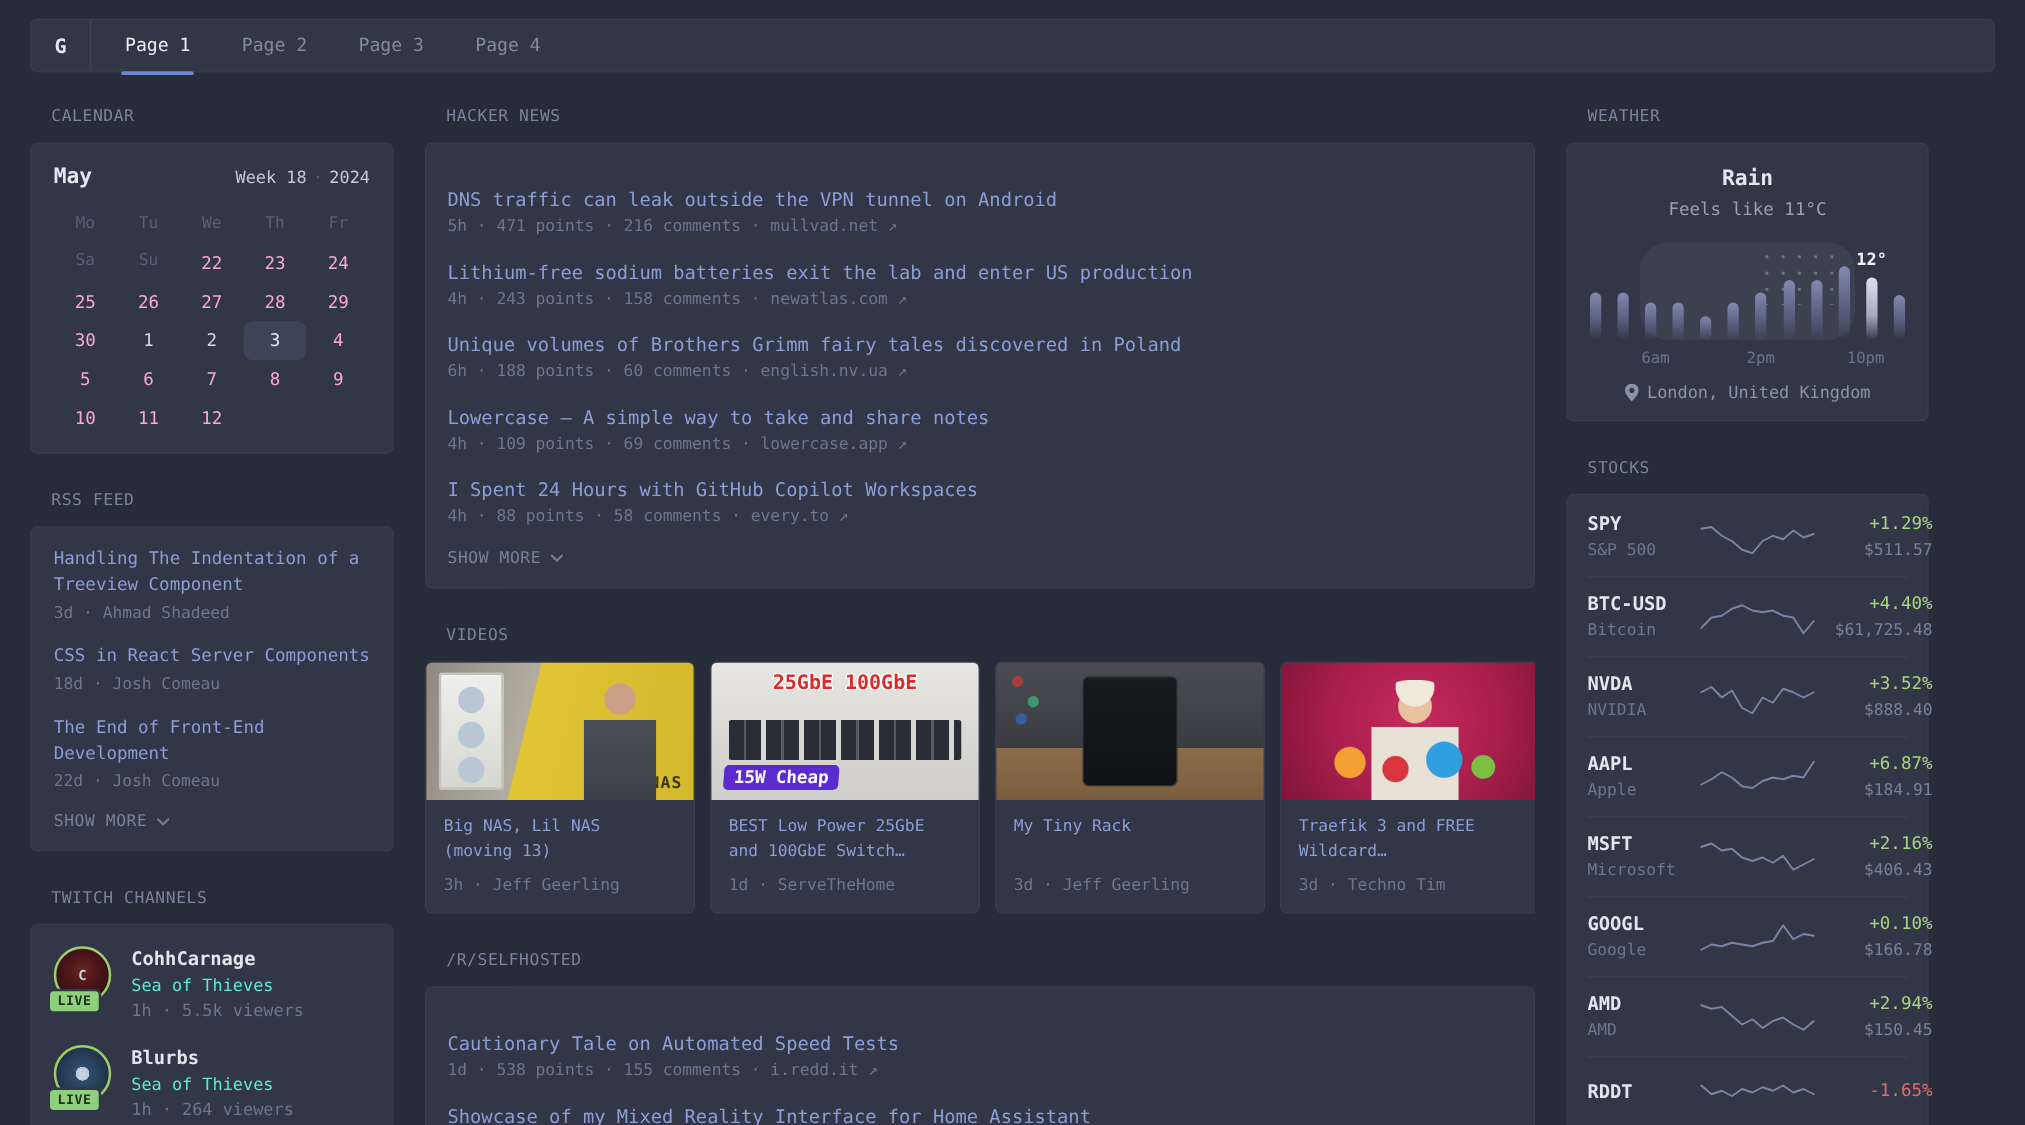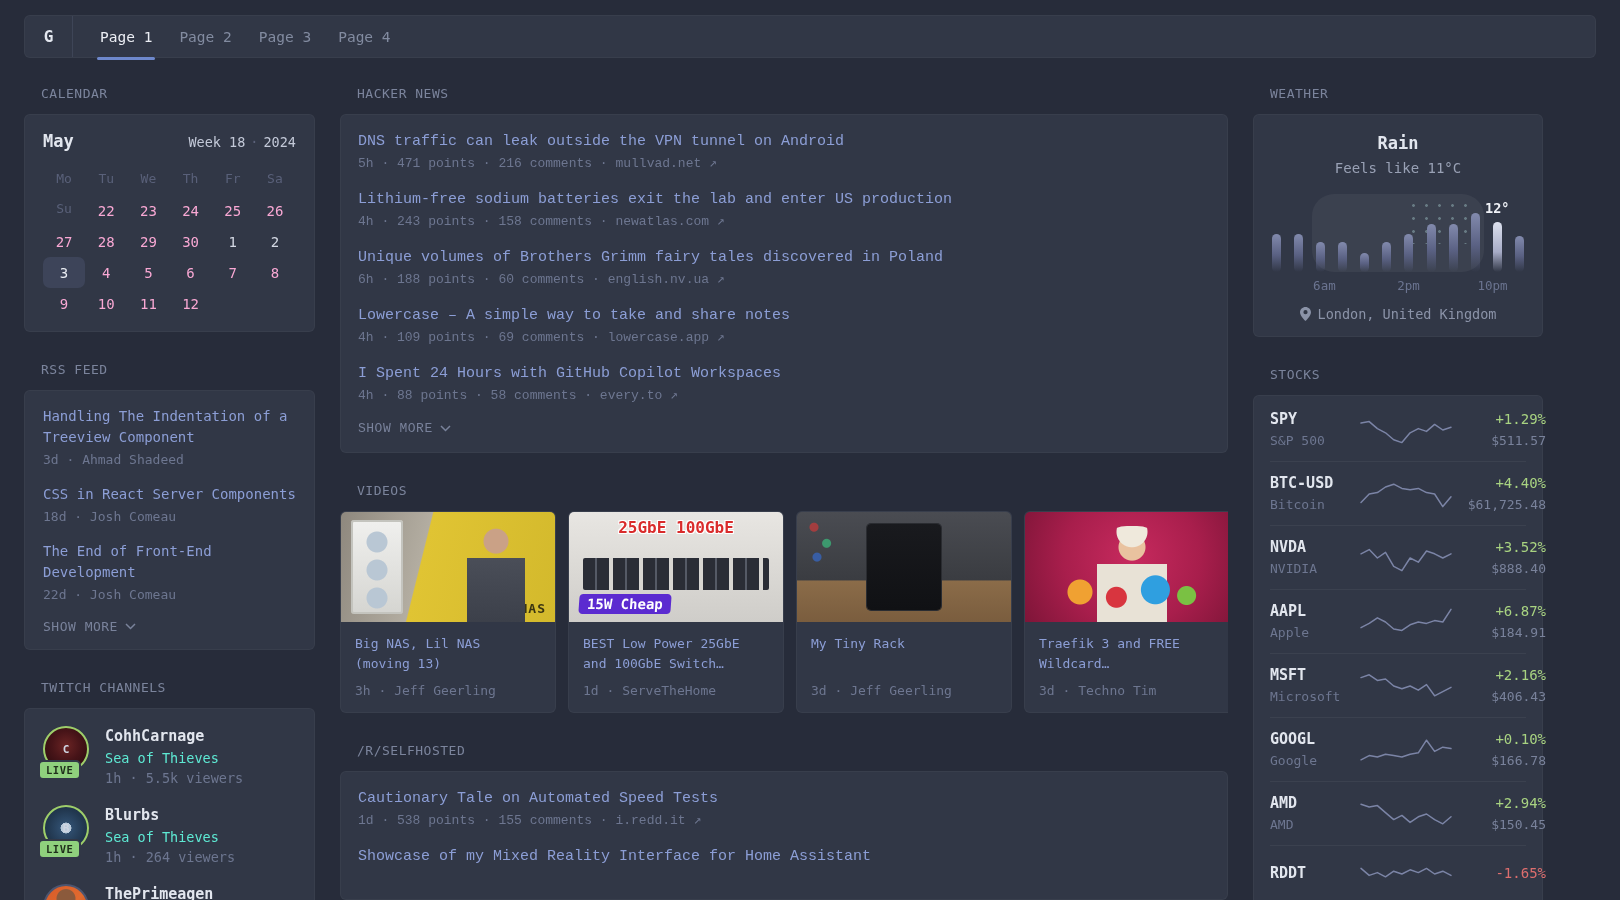--- a/index.html
+++ b/index.html
@@ -7,41 +7,41 @@
     width:1620px;height:900px;overflow:hidden;
     background:#272c3a;
     font-family:"DejaVu Sans Mono","Liberation Mono","DejaVu Sans",monospace;
     color:#d8dce7;
   }
   .page{padding:15px 24px 0;}
 
   
   .nav{height:41px;background:#313746;border:1px solid rgba(255,255,255,0.035);border-radius:6px;display:flex;align-items:stretch;}
   .nav-logo{width:47px;display:flex;align-items:center;justify-content:center;color:#e4e8f0;font-weight:bold;font-size:16px;border-right:1px solid #3e4557;cursor:pointer;}
-  .nav-tabs{display:flex;padding-left:27px;gap:27px;}
+  .nav-tabs{display:flex;padding-left:27px;gap:41px;}
   .tab{display:flex;align-items:center;color:#828ba0;font-size:14.5px;position:relative;cursor:pointer;}
   .tab.active{color:#eceef4;}
   .tab.active::after{content:"";position:absolute;left:-3px;right:-3px;bottom:-3px;height:3px;border-radius:2px;background:#6e88cc;}
 
   
   .columns{display:flex;gap:25px;margin-top:28px;align-items:flex-start;}
   .col-left{width:291px;flex:none;}
   .col-mid{width:888px;flex:none;}
   .col-right{width:290px;flex:none;}
   .section{margin-bottom:30px;}
   .section-title{color:#7b849c;font-size:13px;letter-spacing:0.5px;margin:0 17px 13px;}
   .card{background:#313746;border:1px solid rgba(255,255,255,0.035);border-radius:6px;box-sizing:border-box;}
 
   
   .cal{padding:16px 18px 12px;}
   .cal-head{display:flex;justify-content:space-between;align-items:baseline;}
   .cal-month{font-size:17px;font-weight:bold;color:#e2e6ee;}
   .cal-week{font-size:13.5px;color:#c3c9d8;}
   .cal-week .dot{color:#5b627a;margin:0 5px;}
-  .cal-grid{display:grid;grid-template-columns:repeat(6,1fr);margin-top:14px;}
+  .cal-grid{display:grid;grid-template-columns:repeat(5,1fr);margin-top:14px;}
   .cal-wd{color:#596079;font-size:13px;text-align:center;padding:6px 0 9px;}
   .cal-cell{height:31px;display:flex;align-items:center;justify-content:center;font-size:14px;color:#f9a8d4;}
   .cal-cell.normal{color:#d4d9e4;}
   .cal-cell.selected{color:#e9ecf2;background:#3d4459;border-radius:7px;}
 
   
   .pad{padding:15px 18px;}
   .feed-item{margin-bottom:15px;}
   .feed-title{color:#8c9ed6;font-size:14px;line-height:21px;white-space:pre-line;cursor:pointer;}
   .feed-meta{color:#6d7690;font-size:13px;line-height:19px;margin-top:2px;}
@@ -56,21 +56,21 @@
   .tw-avatar.offline{border-color:#4d5570;}
   .av-0{background:radial-gradient(circle at 50% 42%,#6b2424 0%,#471418 45%,#23090c 100%);}
   .av-1{background:radial-gradient(circle at 50% 50%,#b9cbdb 0%,#b9cbdb 18%,#2f4d6d 19%,#223850 60%,#18283c 100%);}
   .av-2{background:radial-gradient(circle at 50% 30%,#8b5a3c 9px,transparent 10px),linear-gradient(135deg,#d95b28 0%,#e06a2f 55%,#b34420 100%);}
   .tw-badge{position:absolute;left:-5px;bottom:-8px;background:#8fd07d;color:#20301c;font-size:10.5px;font-weight:bold;padding:2px 6px;border-radius:5px;border:2px solid #313746;letter-spacing:0.5px;}
   .tw-name{color:#e2e6ee;font-size:15px;font-weight:bold;line-height:21px;}
   .tw-game{color:#5eead4;font-size:13.5px;line-height:20px;margin-top:1px;}
   .tw-meta{color:#6d7690;font-size:13.5px;line-height:20px;}
 
   
-  .hn{padding:16px 17px 16px;font-family:Liberation Mono, monospace;}
+  .hn{padding:34px 17px 16px;}
   .hn-item{margin-bottom:15px;}
   .hn-title{color:#8c9ed6;font-size:15px;line-height:22px;cursor:pointer;}
   .hn-meta{color:#6d7690;font-size:13px;line-height:20px;margin-top:1px;}
 
   
   .vid-row{display:flex;gap:12px;overflow:hidden;}
   .vid-card{width:216px;flex:none;overflow:hidden;}
   .thumb{height:110px;position:relative;overflow:hidden;cursor:pointer;}
   .vid-body{padding:12px 14px 14px;}
   .vid-title{color:#8c9ed6;font-size:13px;line-height:20px;white-space:pre-line;min-height:40px;cursor:pointer;}

